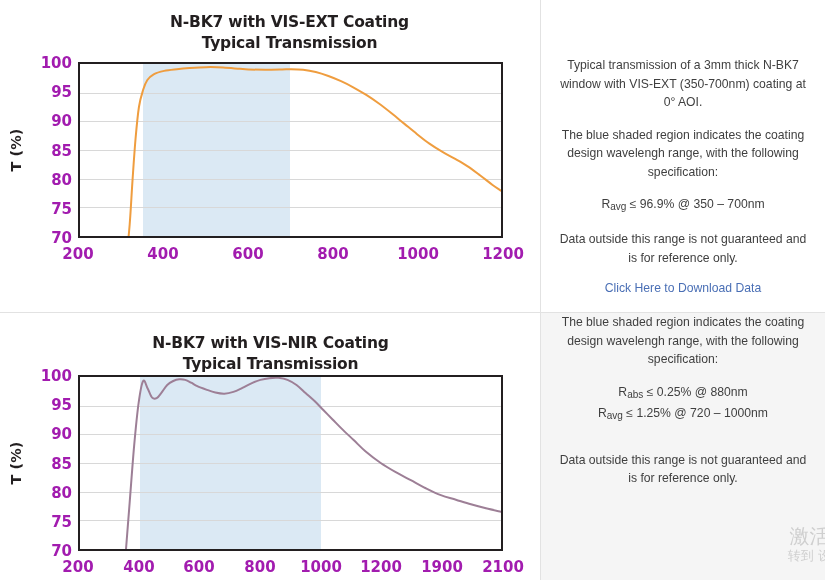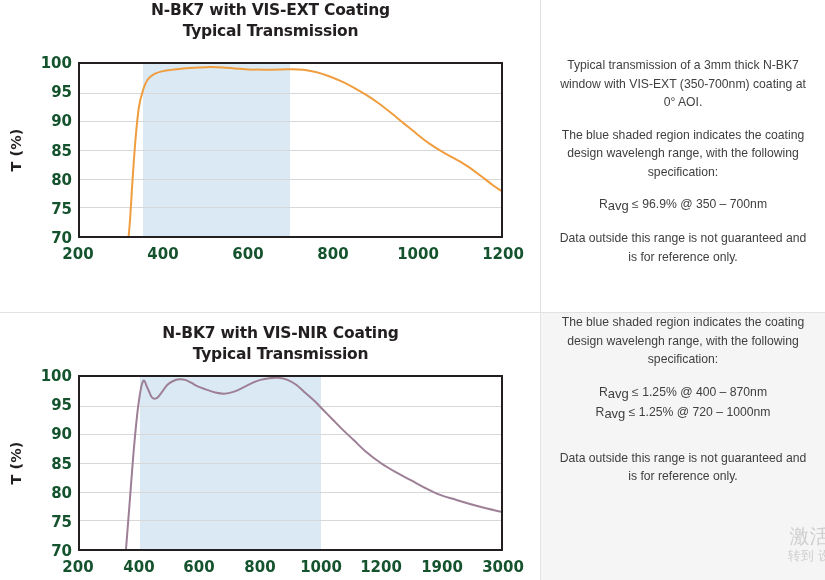--- a/index.html
+++ b/index.html
@@ -64,21 +64,21 @@
     position:absolute;top:0;bottom:0;
     background:#dbe9f4;
   }
   .curve{position:absolute;left:0;top:0;width:100%;height:100%;}
 
   
   .ytick,.xtick{
     position:absolute;
     font-family:"DejaVu Sans",sans-serif;
     font-weight:bold;
-    color:#14532d;
+    color:#a21caf;
     font-size:15px;
     white-space:nowrap;
   }
   .ytick{text-align:right;}
   .xtick{text-align:center;}
 
   .axis-label{
     position:absolute;
     font-family:"DejaVu Sans",sans-serif;
     font-weight:bold;
@@ -100,21 +100,21 @@
     margin:0 0 14px 0;
   }
   .spec{
     font-family:"Liberation Sans",sans-serif;
     font-size:12.2px;
     line-height:18px;
     color:#3f3f3f;
     margin:0 0 14px 0;
   }
   .spec .line{display:block;white-space:nowrap;}
-  sub{font-size:13px;vertical-align:-2px;}
+  sub{font-size:10px;vertical-align:-2px;}
   .link{
     font-family:"Liberation Sans",sans-serif;
     font-size:12.2px;
     color:#4a6fb5;
     margin:0;
     cursor:pointer;
   }
 
   
   .watermark{
@@ -131,21 +131,21 @@
   .wm2{font-size:13px;line-height:16px;}
 </style>
 </head>
 <body>
 
 <div class="page">
 
   <div class="row row-top">
 
     <div class="chart-pane">
-      <div class="chart-title" style="top:0;">
+      <div class="chart-title" style="top:12px;padding-left:19px;">
         <div>N-BK7 with VIS-EXT Coating</div>
         <div>Typical Transmission</div>
       </div>
 
       <div class="plot" id="plot-top" style="left:78px;top:62px;width:425px;height:176px;">
           <div class="band" style="left: 63.15px; width: 147.35px; background: rgb(219, 233, 244);"></div>
           <div class="gridline" style="top: 143.333px; background: rgb(216, 216, 216);"></div>
           <div class="gridline" style="top: 114.667px; background: rgb(216, 216, 216);"></div>
           <div class="gridline" style="top: 86px; background: rgb(216, 216, 216);"></div>
           <div class="gridline" style="top: 57.3333px; background: rgb(216, 216, 216);"></div>
@@ -174,27 +174,28 @@
       <div class="axis-label" style="left:78px;top:281px;width:425px;text-align:left;margin-top:36px;">Wavelength (nm)</div>
     </div>
 
     <div class="text-pane white">
       <p class="para" style="margin-top:56px;">Typical transmission of a 3mm thick N-BK7 window with VIS-EXT (350-700nm) coating at 0° AOI.</p>
       <p class="para">The blue shaded region indicates the coating design wavelengh range, with the following specification:</p>
       <p class="spec">
         <span class="line"><span>R</span><sub>avg</sub><span> ≤ 96.9% @ 350 – 700nm</span></span>
       </p>
       <p class="para">Data outside this range is not guaranteed and is for reference only.</p>
+      <p class="link">Click Here to Download Data</p>
     </div>
   </div>
 
   <div class="row row-bottom">
 
     <div class="chart-pane">
-      <div class="chart-title" style="top:10px;padding-left:10px;">
+      <div class="chart-title" style="top:20px;">
         <div>N-BK7 with VIS-NIR Coating</div>
         <div>Typical Transmission</div>
       </div>
 
       <div class="plot" id="plot-bottom" style="left:78px;top:62px;width:425px;height:176px;">
           <div class="band" style="left: 60.1429px; width: 180.429px; background: rgb(219, 233, 244);"></div>
           <div class="gridline" style="top: 143.333px; background: rgb(216, 216, 216);"></div>
           <div class="gridline" style="top: 114.667px; background: rgb(216, 216, 216);"></div>
           <div class="gridline" style="top: 86px; background: rgb(216, 216, 216);"></div>
           <div class="gridline" style="top: 57.3333px; background: rgb(216, 216, 216);"></div>
@@ -212,29 +213,29 @@
       <div class="ytick" style="left:26px;top:200px;width:46px;">75</div>
       <div class="ytick" style="left:26px;top:229px;width:46px;">70</div>
 
       <div class="xtick" style="left:48px;top:245px;width:60px;">200</div>
       <div class="xtick" style="left:109px;top:245px;width:60px;">400</div>
       <div class="xtick" style="left:169px;top:245px;width:60px;">600</div>
       <div class="xtick" style="left:230px;top:245px;width:60px;">800</div>
       <div class="xtick" style="left:291px;top:245px;width:60px;">1000</div>
       <div class="xtick" style="left:351px;top:245px;width:60px;">1200</div>
       <div class="xtick" style="left:412px;top:245px;width:60px;">1900</div>
-      <div class="xtick" style="left:473px;top:245px;width:60px;">3000</div>
+      <div class="xtick" style="left:473px;top:245px;width:60px;">2100</div>
 
       <div class="axis-label ylabel" style="left:-14px;top:142px;width:60px;text-align:center;">T (%)</div>
     </div>
 
     <div class="text-pane gray">
       <p class="para">The blue shaded region indicates the coating design wavelengh range, with the following specification:</p>
       <p class="spec">
-        <span class="line"><span>R</span><sub>avg</sub><span> ≤ 1.25% @ 400 – 870nm</span></span>
+        <span class="line"><span>R</span><sub>abs</sub><span> ≤ 0.25% @ 880nm</span></span>
         <span class="line"><span>R</span><sub>avg</sub><span> ≤ 1.25% @ 720 – 1000nm</span></span>
       </p>
       <p class="para" style="margin-top:26px;">Data outside this range is not guaranteed and is for reference only.</p>
 
       <div class="watermark">
         <div class="wm1">激活 </div>
         <div class="wm2">转到 设</div>
       </div>
     </div>
   </div>

